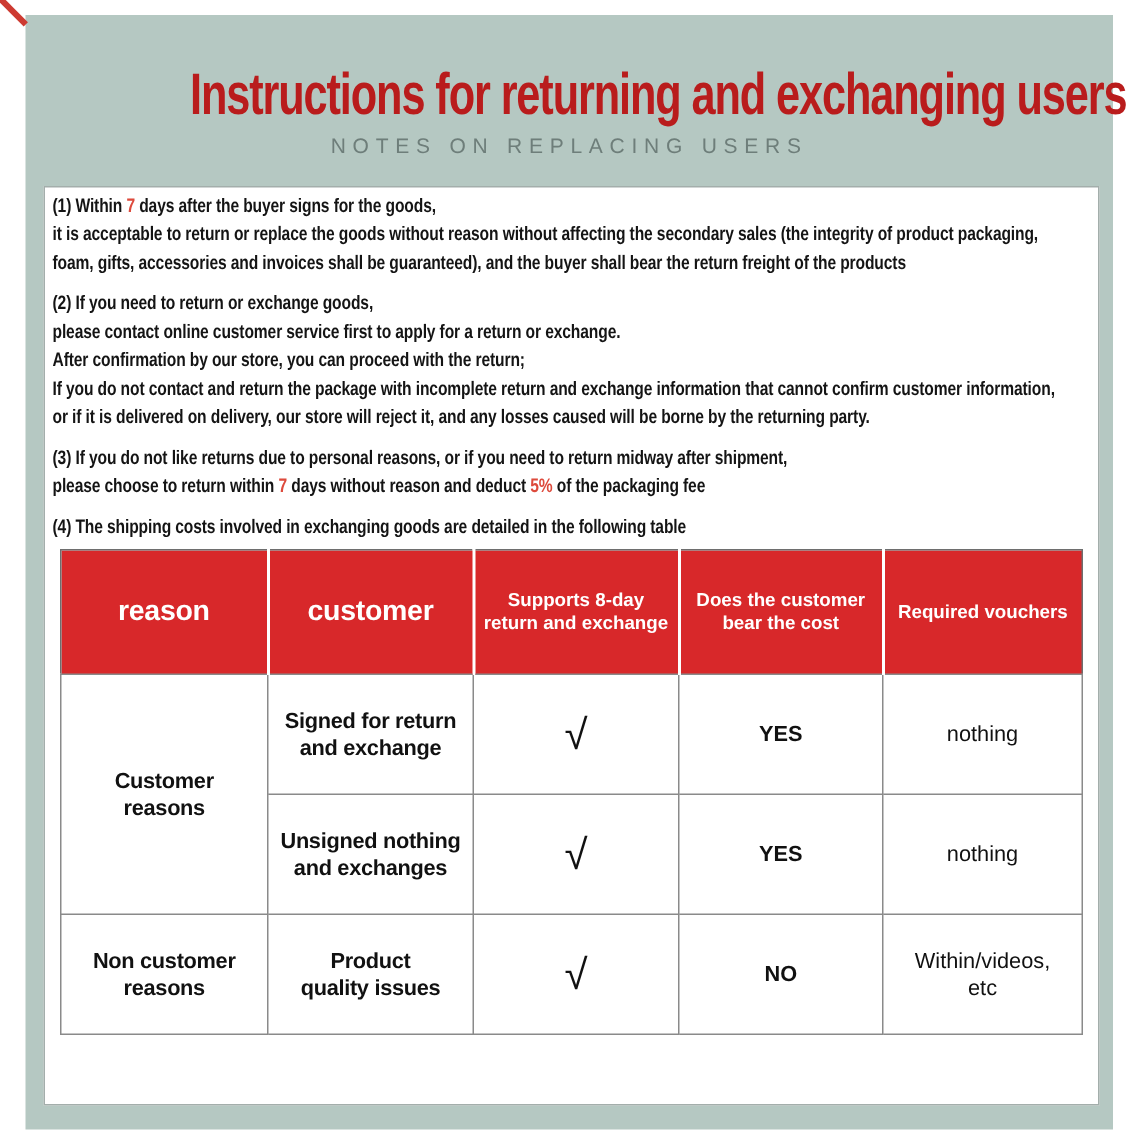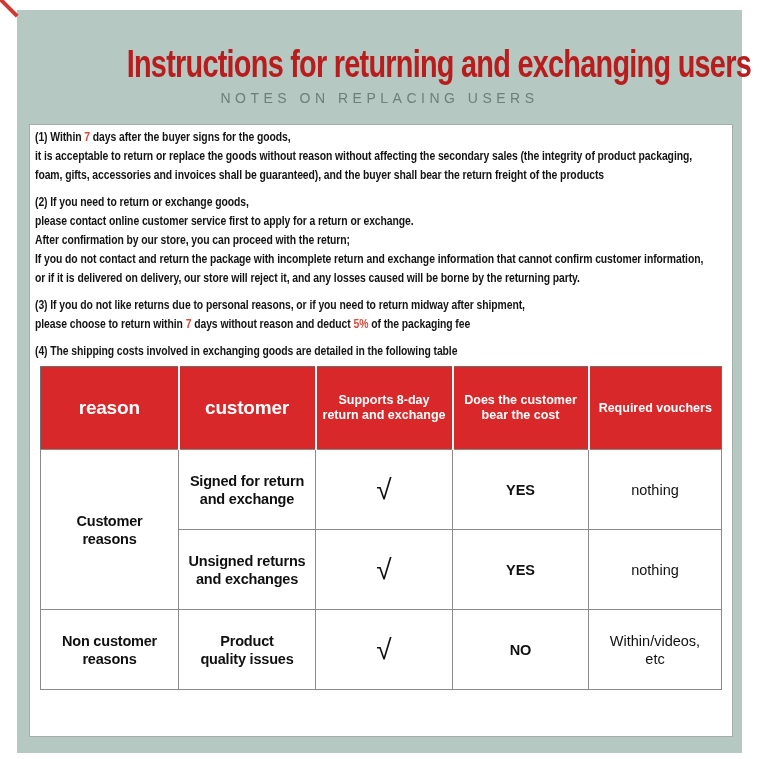--- a/index.html
+++ b/index.html
@@ -134,21 +134,21 @@
           <tr>
             <td class="td-text pre" rowspan="2">Customer
 reasons</td>
             <td class="td-text pre">Signed for return
 and exchange</td>
             <td class="td-check">√</td>
             <td class="td-cost">YES</td>
             <td class="td-voucher">nothing</td>
           </tr>
           <tr>
-            <td class="td-text pre">Unsigned returns
+            <td class="td-text pre">Unsigned nothing
 and exchanges</td>
             <td class="td-check">√</td>
             <td class="td-cost">YES</td>
             <td class="td-voucher">nothing</td>
           </tr>
           <tr>
             <td class="td-text pre">Non customer
 reasons</td>
             <td class="td-text pre">Product
 quality issues</td>

